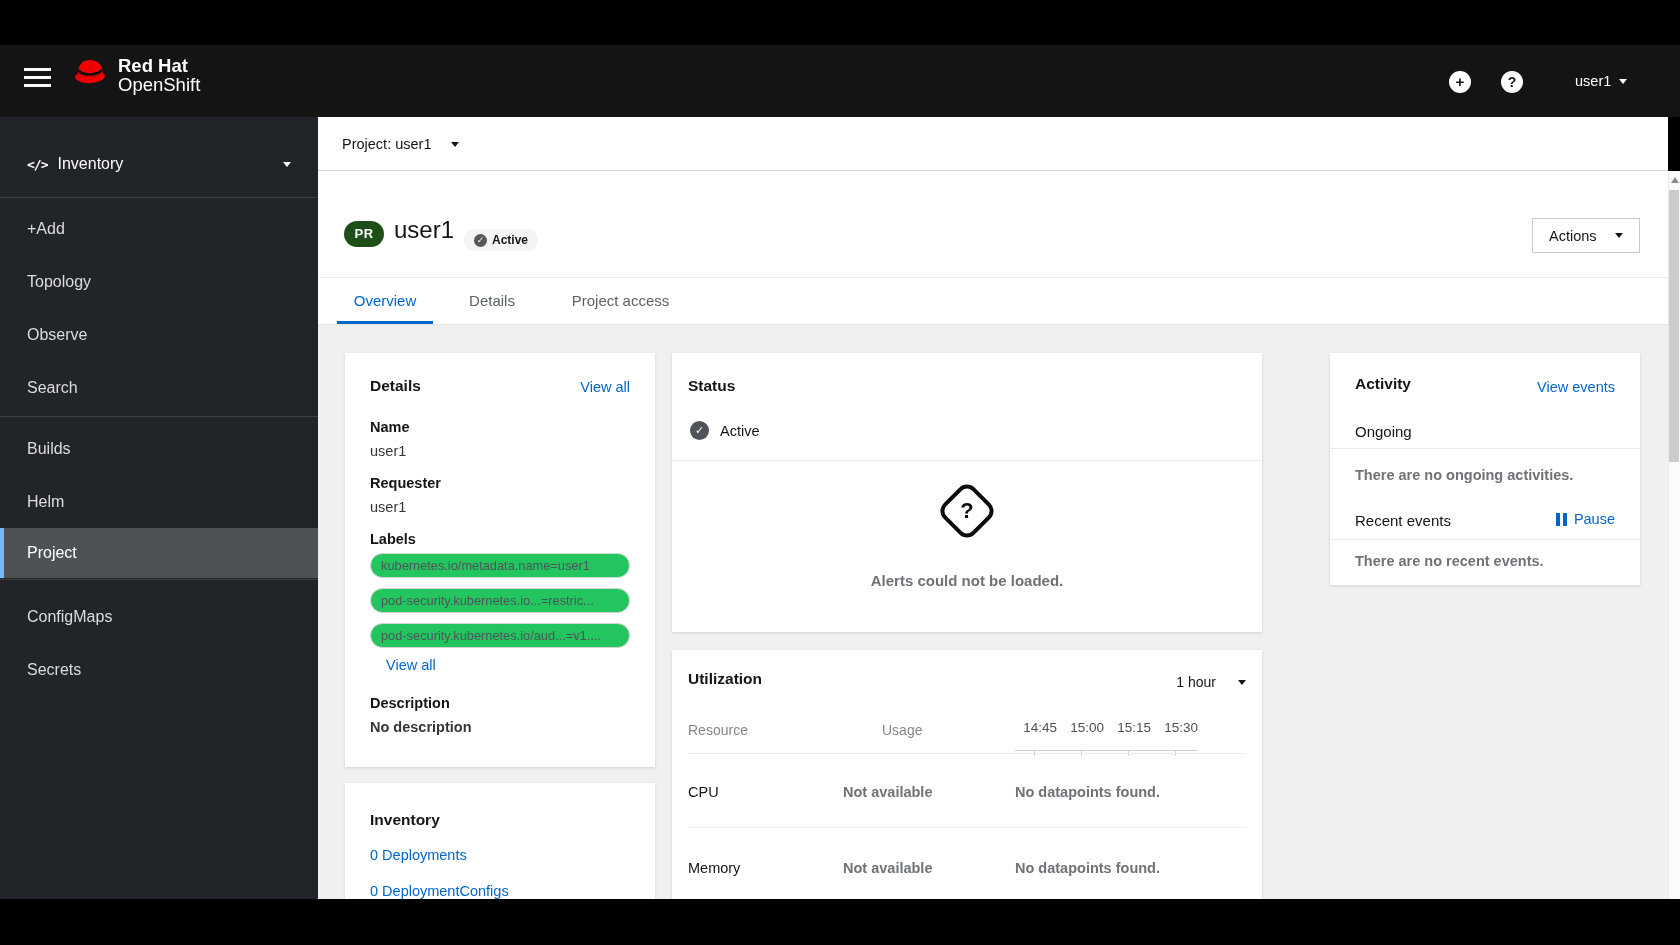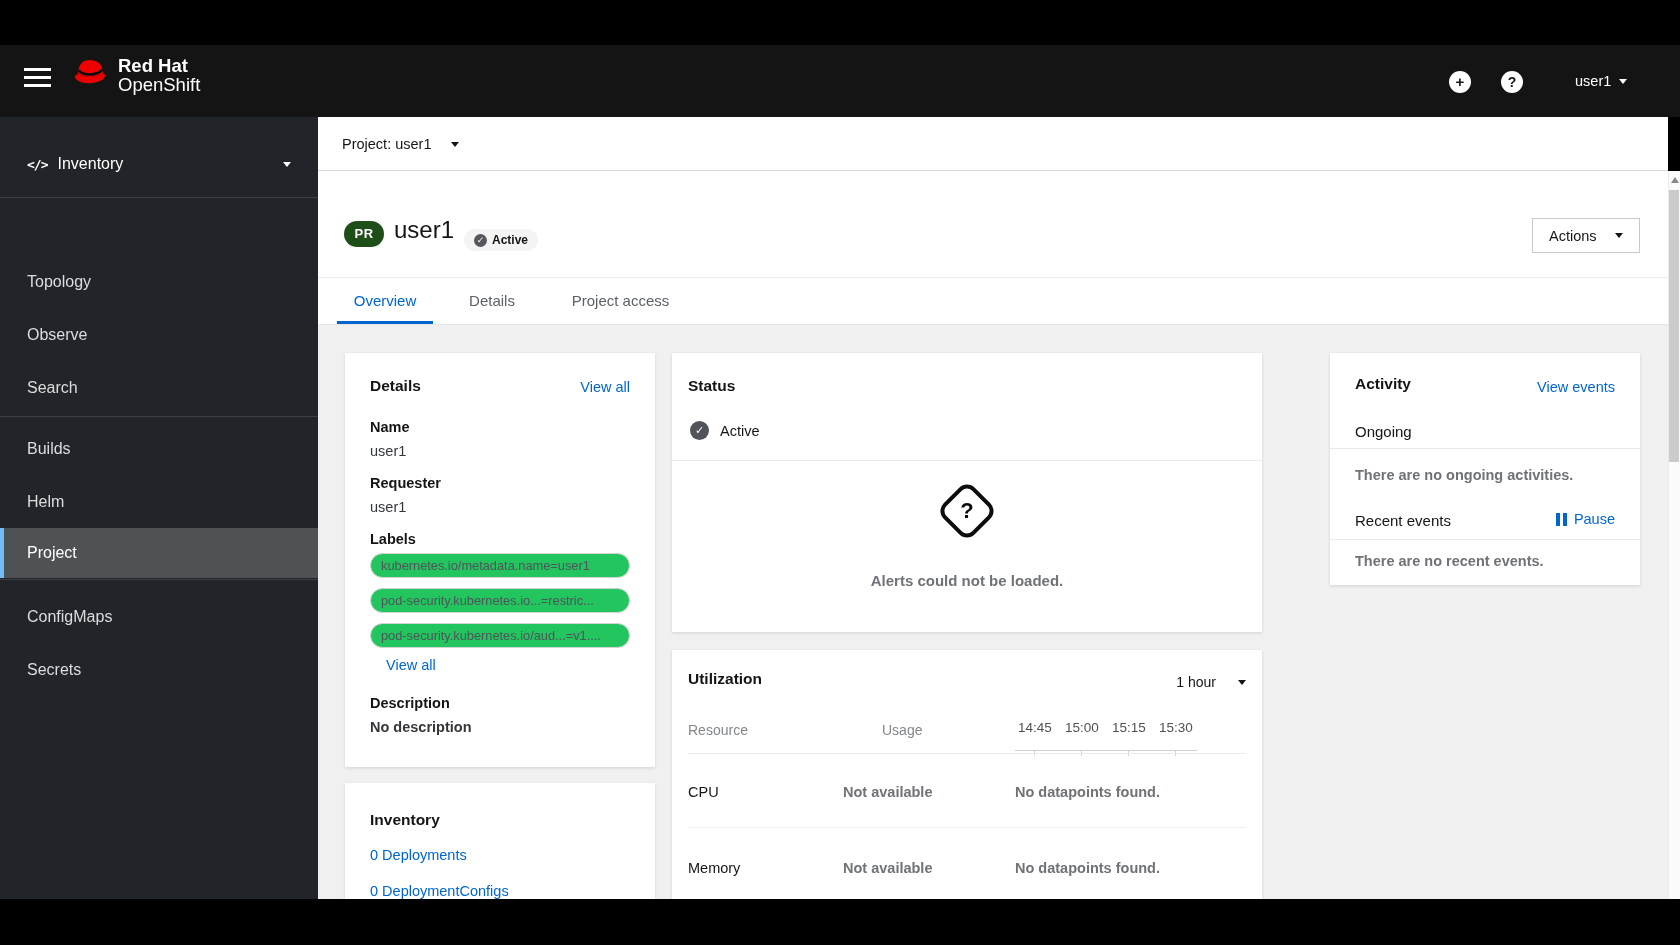--- a/index.html
+++ b/index.html
@@ -68,21 +68,21 @@
   .status-txt { position:absolute; left:48px; top:70px; font-size:14.5px; color:#151515; }
   .hdiv { position:absolute; left:0; width:100%; border-top:1px solid #ebebeb; }
   .alert-icon { position:absolute; left:273px; top:136px; width:44px; height:44px; border:4.5px solid #0c0c0c; border-radius:11px; transform:rotate(45deg); }
   .alert-q { position:absolute; left:0; top:0; width:35px; height:35px; transform:rotate(-45deg); text-align:center; line-height:35px; font-size:22px; font-weight:bold; color:#0c0c0c; }
   .alert-msg { position:absolute; left:0; top:219px; width:100%; text-align:center; font-size:15px; }
 
   #card-utilization { left:354px; top:533px; width:590px; height:260px; }
   #card-utilization .c-title { left:16px; top:20px; }
   .duration { position:absolute; right:16px; top:24px; display:flex; align-items:center; gap:22px; font-size:14px; color:#151515; cursor:pointer; }
   .util-col { position:absolute; top:72px; font-size:14px; color:#83878c; }
-  .time-lbl { position:absolute; top:70px; width:44px; text-align:center; font-size:13.5px; color:#4d5156; }
+  .time-lbl { position:absolute; top:70px; width:44px; text-align:right; font-size:13.5px; color:#4d5156; }
   .axis { position:absolute; left:343px; top:100px; width:182px; border-top:1px solid #cfcfcf; }
   .tick { position:absolute; top:100px; width:1px; height:6px; background:#cfcfcf; }
   .util-name { position:absolute; left:16px; font-size:14.5px; color:#151515; }
   .util-usage { position:absolute; left:171px; font-size:14.5px; }
   .util-data { position:absolute; left:343px; font-size:14.5px; }
 
   #card-activity { left:1012px; top:236px; width:310px; height:232px; }
   #card-activity .c-title { left:25px; top:22px; }
   #card-activity .viewevents { position:absolute; right:25px; top:26px; }
   .act-sub { position:absolute; left:25px; font-size:15px; color:#151515; }
@@ -126,20 +126,21 @@
   </div>
 </div>
 
 <div class="sidebar">
   <div class="persp">
     <span class="persp-icon">&lt;/&gt;</span>
     <span>Inventory</span>
     <span class="cdown"></span>
   </div>
   <div class="sb-div" style="top:80px"></div>
+  <div class="sb-item" style="top:85px">+Add</div>
   <div class="sb-item" style="top:138px">Topology</div>
   <div class="sb-item" style="top:191px">Observe</div>
   <div class="sb-item" style="top:244px">Search</div>
   <div class="sb-div" style="top:299px"></div>
   <div class="sb-item" style="top:305px">Builds</div>
   <div class="sb-item" style="top:358px">Helm</div>
   <div class="sb-item active" style="top:411px">Project</div>
   <div class="sb-div" style="top:462px"></div>
   <div class="sb-item" style="top:473px">ConfigMaps</div>
   <div class="sb-item" style="top:526px">Secrets</div>

